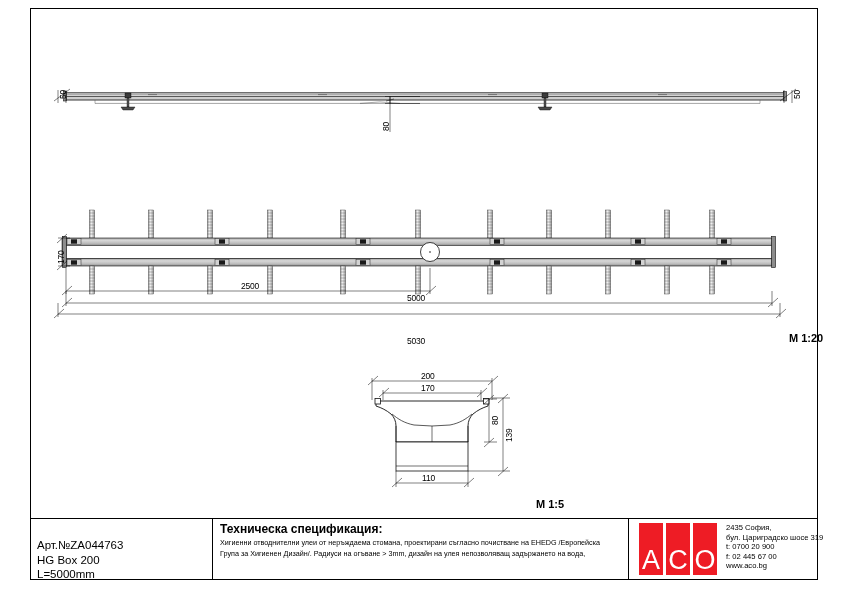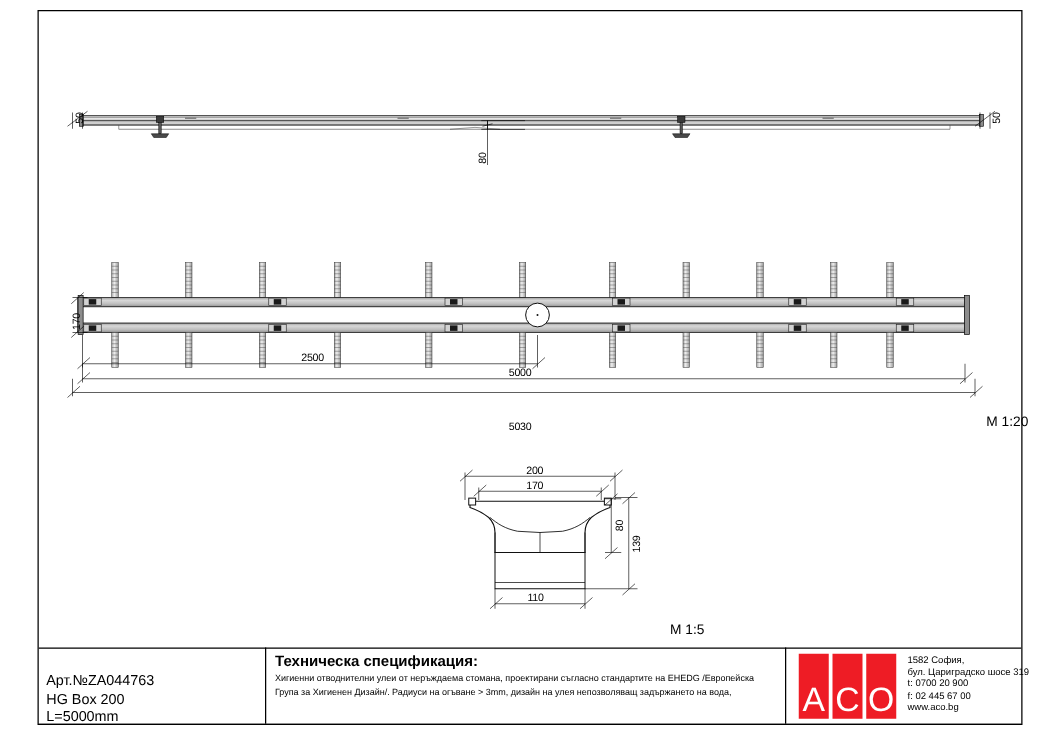--- a/index.html
+++ b/index.html
@@ -7,21 +7,21 @@
        font-family:"Liberation Sans","DejaVu Sans",sans-serif;color:#000;}
   .sheet{position:absolute;left:0;top:0;width:670px;height:595px;}
   .frame{position:absolute;left:30px;top:8px;width:788px;height:572px;
          border:1.6px solid #000;box-sizing:border-box;}
   svg{display:block;}
   .svglayer{position:absolute;left:0;top:0;width:842px;height:595px;pointer-events:none;}
   
   .dim{position:absolute;font-size:8.5px;letter-spacing:-0.2px;
        font-family:"Liberation Sans",sans-serif;white-space:nowrap;}
   .dim.rot{transform:rotate(-90deg);transform-origin:left top;}
-  .scale{position:absolute;font-size:11px;font-weight:normal;white-space:nowrap;}
+  .scale{position:absolute;font-size:11px;font-weight:bold;white-space:nowrap;}
   
   .tb{position:absolute;box-sizing:border-box;}
   .tb-left{left:31px;top:534px;width:182px;height:60px;padding:4px 16px 0 6px;}
   .tb-left div{font-size:11.5px;line-height:14.5px;white-space:nowrap;}
   .tb-mid{left:213px;top:519px;width:416px;height:60px;padding:3px 0 0 7px;}
   .tb-mid .tt{font-size:12px;font-weight:bold;line-height:15px;margin-bottom:1px;}
   .tb-mid .sp{font-size:7.2px;line-height:10.6px;white-space:nowrap;}
   .tb-right{left:629px;top:519px;width:188px;height:60px;}
   .logo{position:absolute;left:639px;top:523px;width:78px;height:52px;display:flex;gap:3px;}
   .logo .sq{flex:1;background:#ee1c25;position:relative;}
@@ -318,39 +318,39 @@
   <div class="hline" style="left:31px;top:579px;width:786px;"></div>
 
   <div class="tb tb-left">
     <div>Арт.№ZA044763</div>
     <div>HG Box 200</div>
     <div>L=5000mm</div>
   </div>
 
   <div class="tb tb-mid">
     <div class="tt">Техническа спецификация:</div>
-    <div class="sp">Хигиенни отводнителни улеи от неръждаема стомана, проектирани съгласно стандартите на EHEDG /Европейска</div>
+    <div class="sp">Хигиенни отводнителни улеи от неръждаема стомана, проектирани съгласно почистване на EHEDG /Европейска</div>
     <div class="sp">Група за Хигиенен Дизайн/. Радиуси на огъване &gt; 3mm, дизайн на улея непозволяващ задържането на вода,</div>
   </div>
 
   <div class="tb tb-right"></div>
 
   <div class="logo">
     <div class="sq">
       <div class="gl">A</div>
     </div>
     <div class="sq">
       <div class="gl">C</div>
     </div>
     <div class="sq">
       <div class="gl">O</div>
     </div>
   </div>
 
   <div class="addr">
-    <div>1582 София,</div>
+    <div>2435 София,</div>
     <div>бул. Цариградско шосе 319</div>
     <div>t: 0700 20 900</div>
     <div>f: 02 445 67 00</div>
     <div>www.aco.bg</div>
   </div>
 
 </div>
 
 </body></html>

